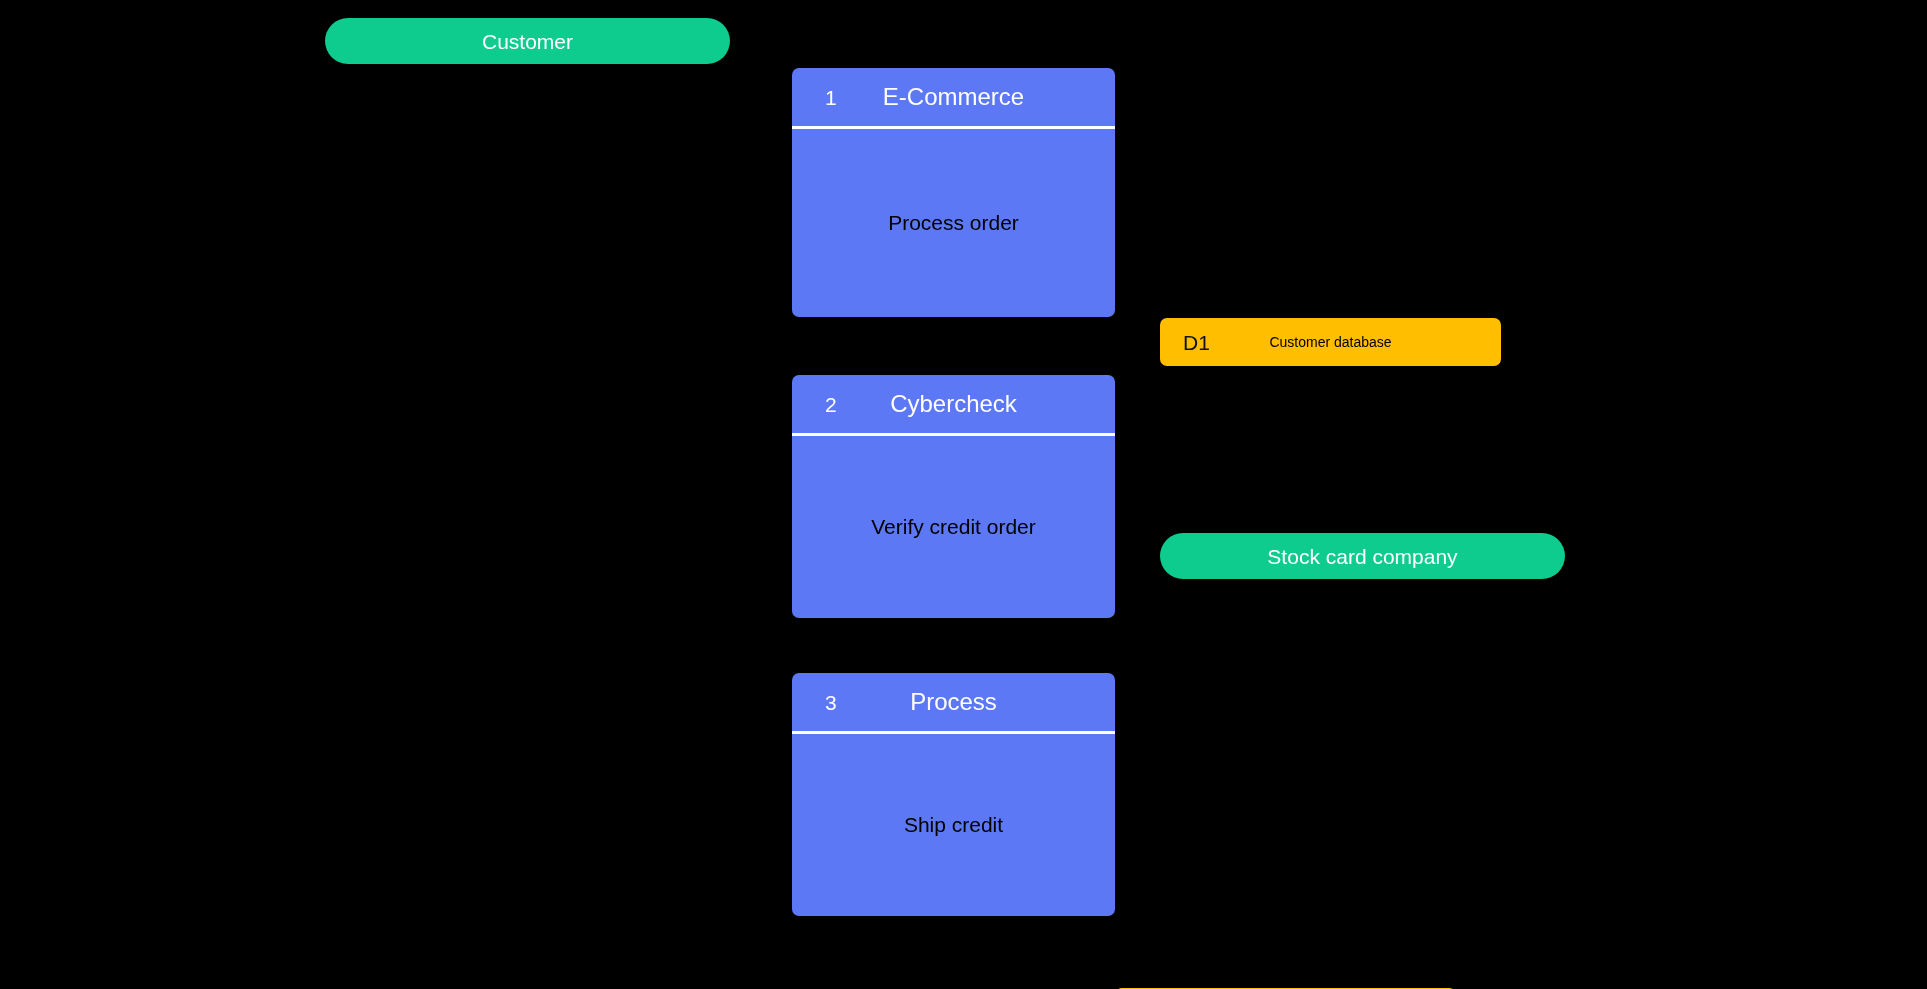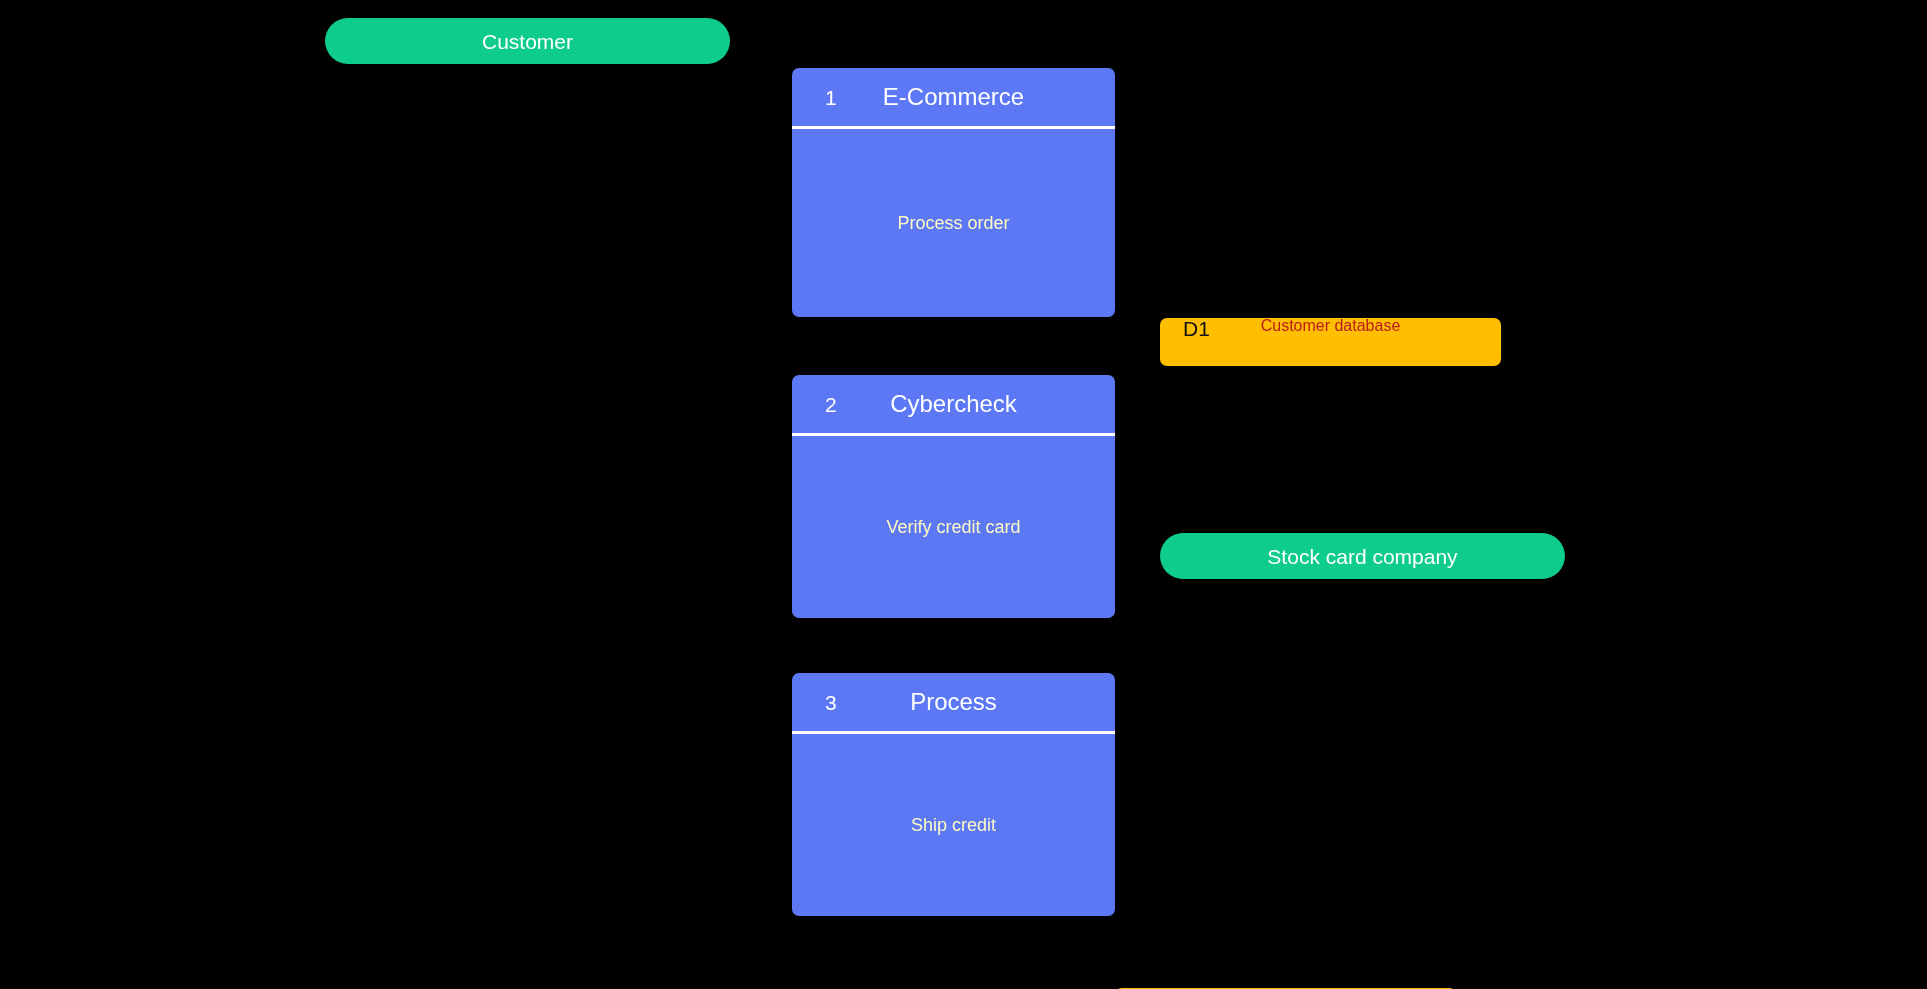--- a/index.html
+++ b/index.html
@@ -81,49 +81,49 @@
     text-align: center;
     font-size: 24px;
     color: #ffffff;
     line-height: 1;
   }
   .process-body {
     flex: 1 1 auto;
     display: flex;
     align-items: center;
     justify-content: center;
-    color: #fef9c3;
-    font-size: 18px;
+    color: #000000;
+    font-size: 21px;
     text-align: center;
     line-height: 1.25;
     padding: 0 10px;
     box-sizing: border-box;
   }
 
   
   .store {
     background: #FFBF00;
     border-radius: 7px;
     display: flex;
-    align-items: flex-start;
+    align-items: center;
     color: #111111;
     position: relative;
   }
   .store-id {
     position: absolute;
     left: 23px;
     font-size: 21px;
     color: #111111;
     line-height: 1;
   }
   .store-name {
     width: 100%;
     text-align: center;
-    font-size: 16px;
-    color: #b91c1c;
+    font-size: 14px;
+    color: #000000;
     line-height: 1;
   }
 
   
   .edge-label {
     position: absolute;
     color: #000000;
     font-size: 17px;
     white-space: nowrap;
     line-height: 1;
@@ -176,21 +176,21 @@
       <span class="process-name">E-Commerce</span>
     </div>
     <div class="process-body">Process order</div>
   </div>
 
   <div class="node process" style="left:792px; top:375px; width:323px; height:243px;">
     <div class="process-header" style="height:58px;">
       <span class="process-num">2</span>
       <span class="process-name">Cybercheck</span>
     </div>
-    <div class="process-body">Verify credit card</div>
+    <div class="process-body">Verify credit order</div>
   </div>
 
   <div class="node process" style="left:792px; top:673px; width:323px; height:243px;">
     <div class="process-header" style="height:58px;">
       <span class="process-num">3</span>
       <span class="process-name">Process</span>
     </div>
     <div class="process-body">Ship credit</div>
   </div>
 

